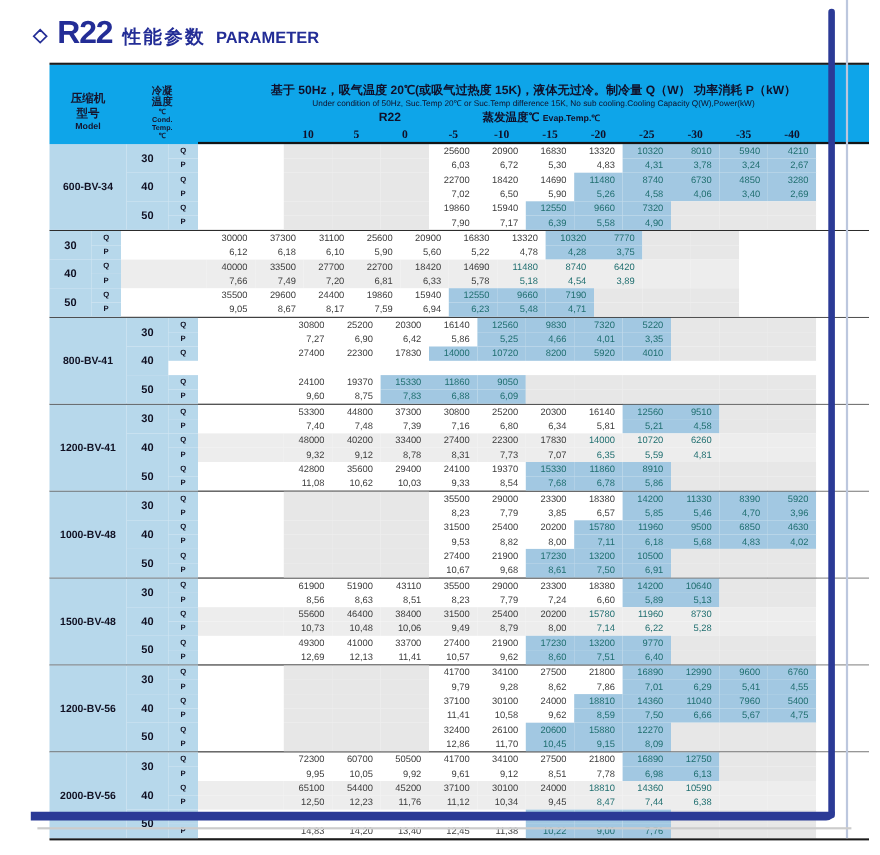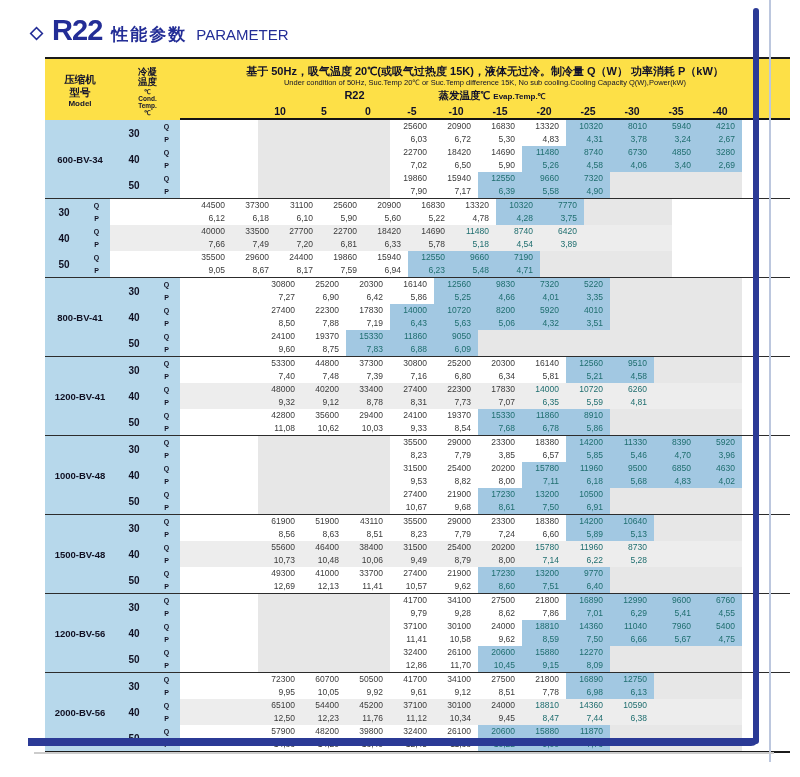--- a/index.html
+++ b/index.html
@@ -3,43 +3,43 @@
 <meta charset="utf-8">
 <style>
   * { margin:0; padding:0; box-sizing:border-box; }
   html,body { width:800px; height:777px; background:#ffffff; font-family:"Liberation Sans", sans-serif; position:relative; overflow:hidden; }
 
   
   .page-title { position:absolute; left:30px; top:14px; display:flex; align-items:baseline; gap:9px; color:#232d96; }
   .page-title .diamond { font-size:17px; font-weight:bold; transform:translateY(-2px); }
   .page-title .r22 { font-size:29px; font-weight:800; letter-spacing:-1px; }
   .page-title .cn { font-size:17px; font-weight:bold; letter-spacing:2px; }
-  .page-title .en { font-size:15px; font-weight:normal; letter-spacing:0px; }
+  .page-title .en { font-size:15px; font-weight:bold; letter-spacing:0px; }
 
   
   .tbl { position:absolute; left:45px; top:57px; width:745px; border-top:2px solid #1b1b1b; border-bottom:2px solid #1b1b1b; }
 
-  .thead { background:#fde047; position:relative; padding-top:3px; }
+  .thead { background:#0ea5e9; position:relative; padding-top:14px; }
   .thead::after { content:''; position:absolute; left:135px; right:0; bottom:0; height:2px; background:#141414; }
   .thead-inner { display:flex; }
   .th-left { width:70px; display:flex; flex-direction:column; align-items:center; justify-content:center; color:#15152e; }
   .th-left .l1 { font-size:10.5px; font-weight:bold; line-height:13px; }
   .th-left .l3 { font-size:8px; font-weight:bold; line-height:10px; }
   .th-cond { width:65px; display:flex; flex-direction:column; align-items:center; justify-content:center; color:#15152e; }
   .th-cond .c1 { font-size:9.5px; font-weight:bold; line-height:10.5px; }
   .th-cond .c2 { font-size:6.5px; font-weight:bold; line-height:7px; }
   .th-right { flex:1; display:flex; flex-direction:column; color:#10102a; }
   .cond-cn { text-align:center; font-size:11px; font-weight:bold; line-height:14px; margin-top:2px; letter-spacing:0px; }
   .cond-en { text-align:center; font-size:7.5px; line-height:9px; }
   .r22-line { display:flex; justify-content:center; align-items:baseline; font-weight:bold; margin:2px 0 1px 0; transform:translateX(-40px); }
   .r22-line .ref { font-size:11px; margin-right:46px; }
   .r22-line .evapcn { font-size:10.5px;margin-left:28px; }
   .r22-line .evapen { font-size:8px; margin-left:3px; }
   .ticks { display:flex; margin-left:78px; height:16px; }
-  .ticks .tick { width:44px; text-align:center; font-size:10.5px; font-weight:bold; line-height:15px; }
+  .ticks .tick { width:44px; text-align:center; font-size:10.5px; font-weight:bold; line-height:15px;font-family:Liberation Serif, serif; }
 
   
   .block { display:flex; border-top:1.5px solid #2c2c2c; }
   .block:first-of-type { border-top:none; }
   .model-cell { width:70px; background:#b7d8eb; display:flex; align-items:center; justify-content:center;
                 font-size:9.5px; font-weight:bold; color:#101022; letter-spacing:0px; }
   .pairs { flex:1; display:flex; flex-direction:column; }
   .pair { display:flex; height:26px; }
   .cond-cell { width:38px; background:#b7d8eb; display:flex; align-items:center; justify-content:center;
                font-size:10px; font-weight:bold; color:#101022; }
@@ -227,21 +227,21 @@
         </div>
       </div>
       <div class="block">
         <div class="pairs">
           <div class="pair">
             <div class="cond-cell">30</div>
             <div class="pair-rows">
               <div class="drow">
                 <div class="qp">Q</div>
                 <div class="pad"></div>
-                <div class="cell">44500</div>
+                <div class="cell">30000</div>
                 <div class="cell">37300</div>
                 <div class="cell">31100</div>
                 <div class="cell">25600</div>
                 <div class="cell">20900</div>
                 <div class="cell">16830</div>
                 <div class="cell">13320</div>
                 <div class="cell hl">10320</div>
                 <div class="cell hl">7770</div>
                 <div class="cell empty"></div>
                 <div class="cell empty"></div>
@@ -388,36 +388,20 @@
                 <div class="qp">Q</div>
                 <div class="pad"></div>
                 <div class="cell">27400</div>
                 <div class="cell">22300</div>
                 <div class="cell">17830</div>
                 <div class="cell hl">14000</div>
                 <div class="cell hl">10720</div>
                 <div class="cell hl">8200</div>
                 <div class="cell hl">5920</div>
                 <div class="cell hl">4010</div>
-                <div class="cell empty"></div>
-                <div class="cell empty"></div>
-                <div class="cell empty"></div>
-                <div class="filler"></div>
-              </div>
-              <div class="drow">
-                <div class="qp">P</div>
-                <div class="pad"></div>
-                <div class="cell">8,50</div>
-                <div class="cell">7,88</div>
-                <div class="cell">7,19</div>
-                <div class="cell hl">6,43</div>
-                <div class="cell hl">5,63</div>
-                <div class="cell hl">5,06</div>
-                <div class="cell hl">4,32</div>
-                <div class="cell hl">3,51</div>
                 <div class="cell empty"></div>
                 <div class="cell empty"></div>
                 <div class="cell empty"></div>
                 <div class="filler"></div>
               </div>
             </div>
           </div>
           <div class="pair">
             <div class="cond-cell">50</div>
             <div class="pair-rows">

